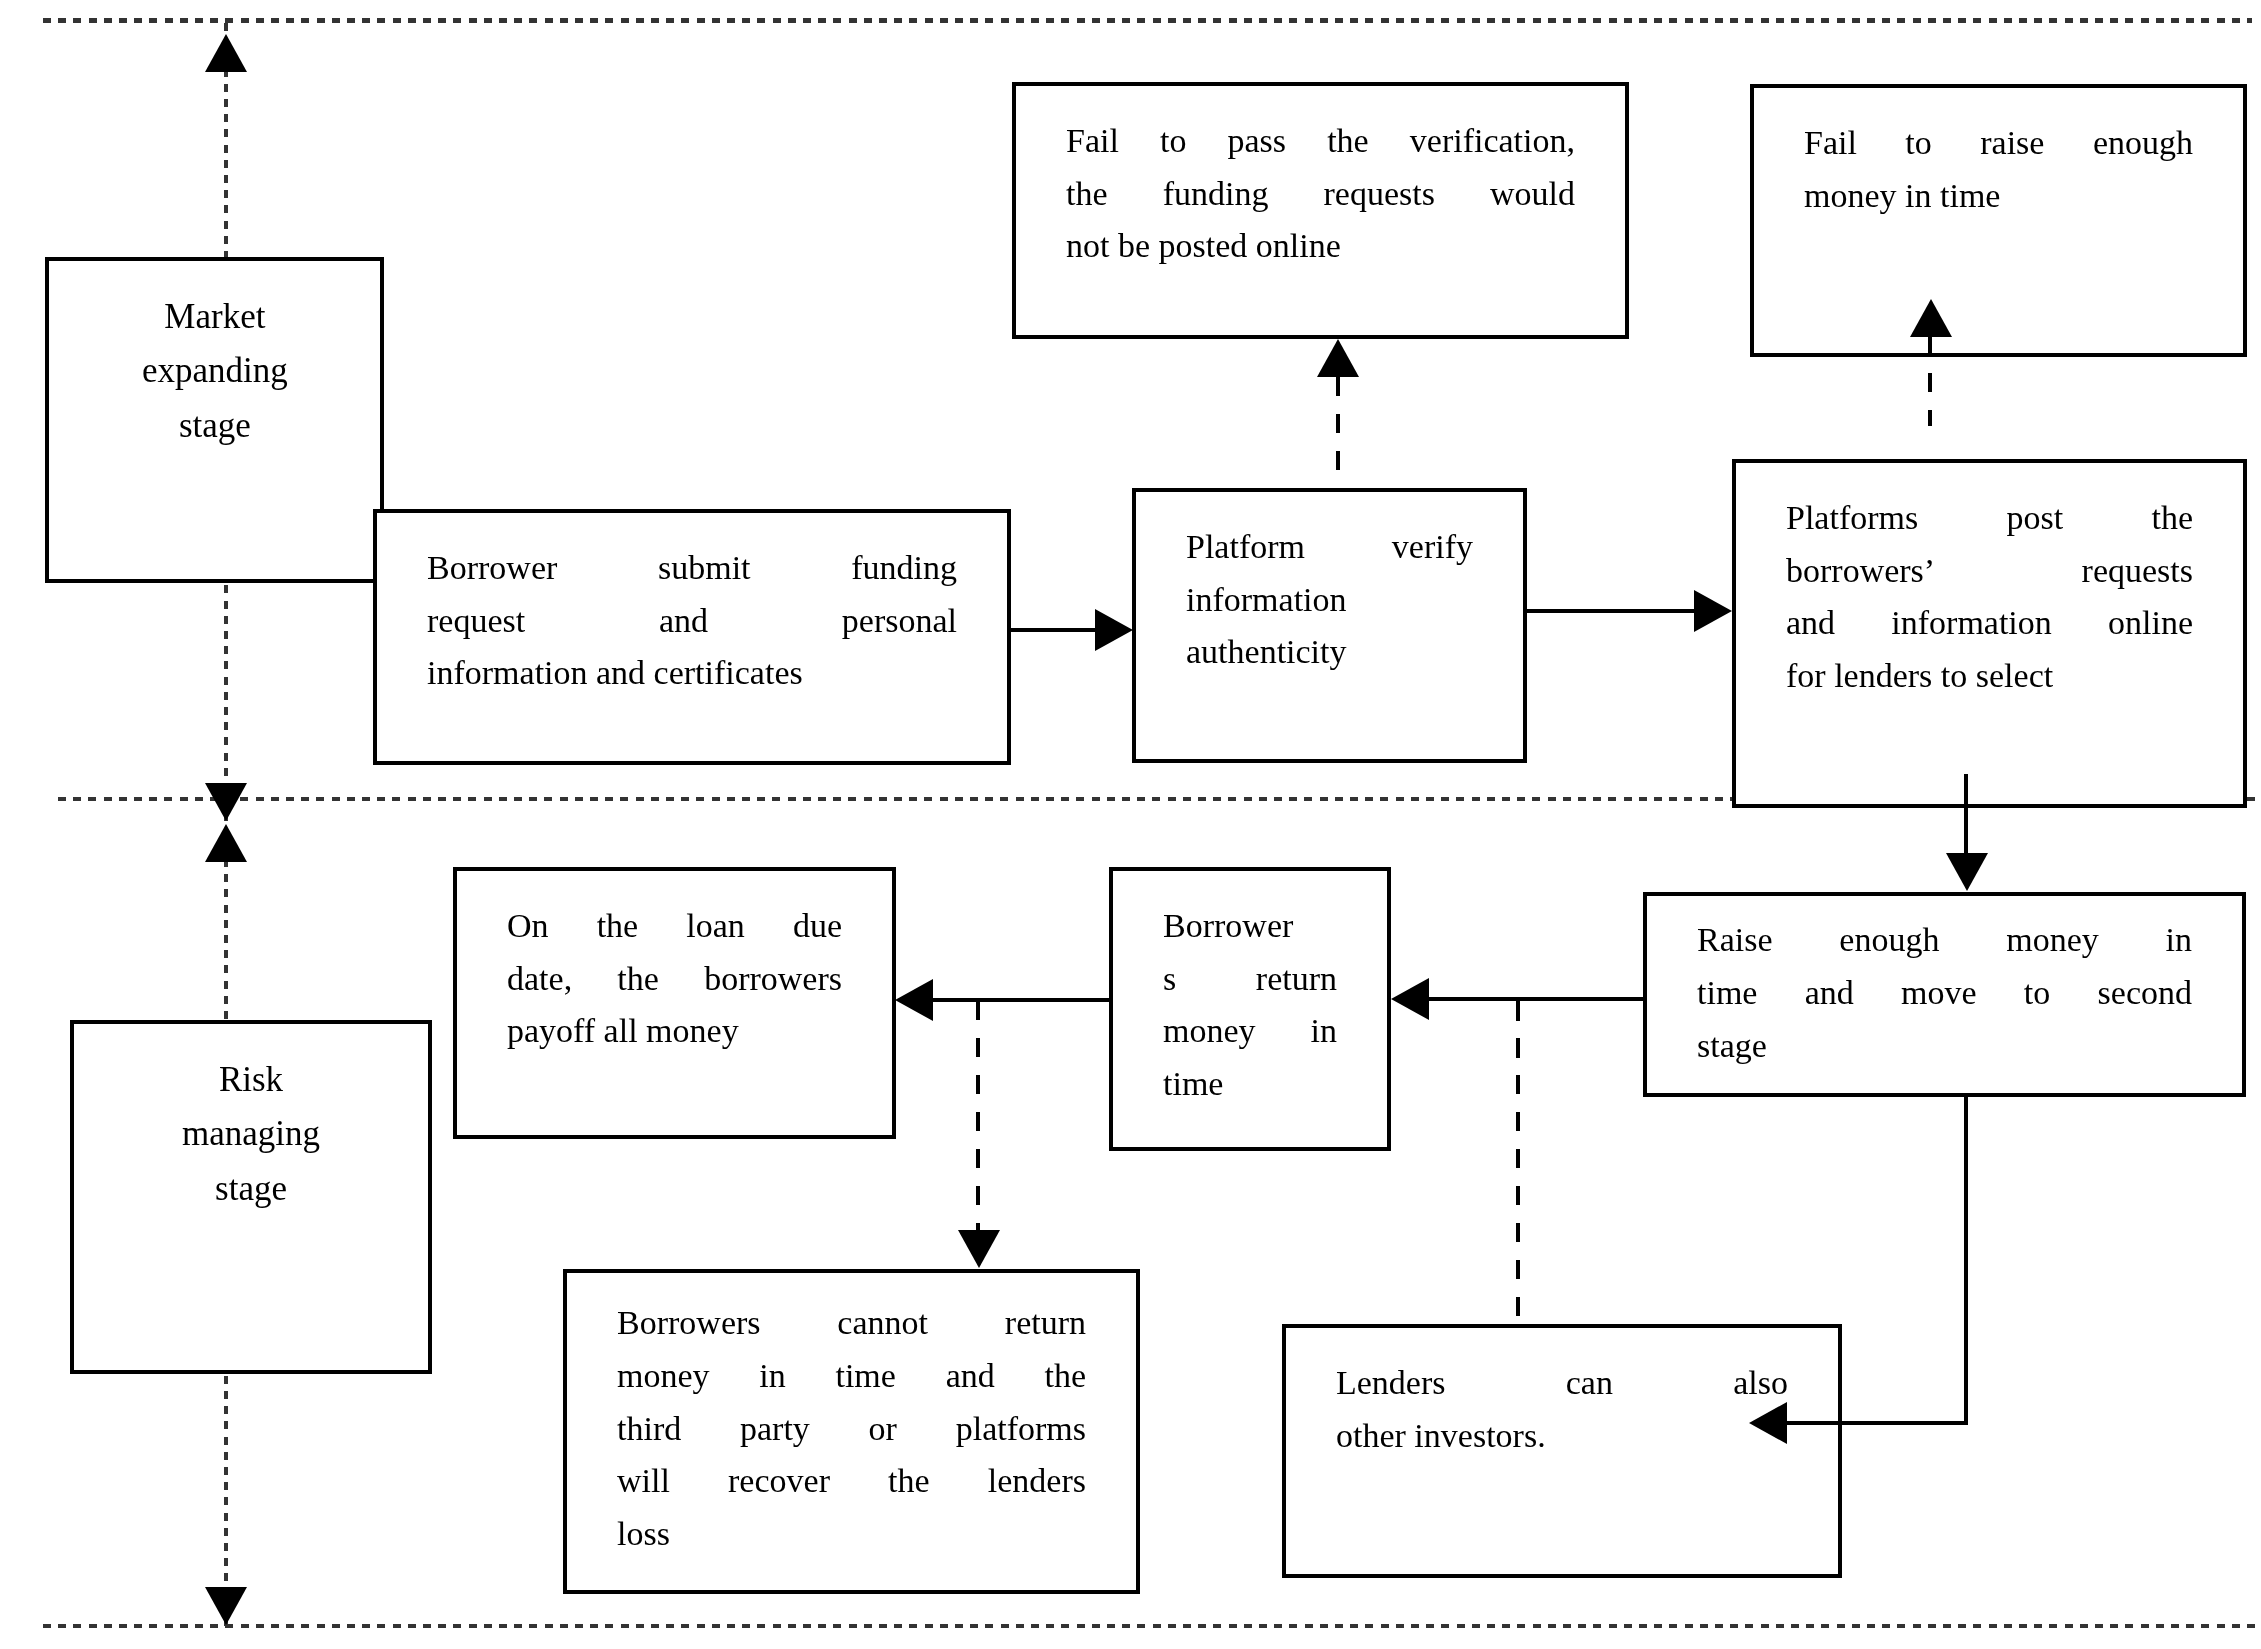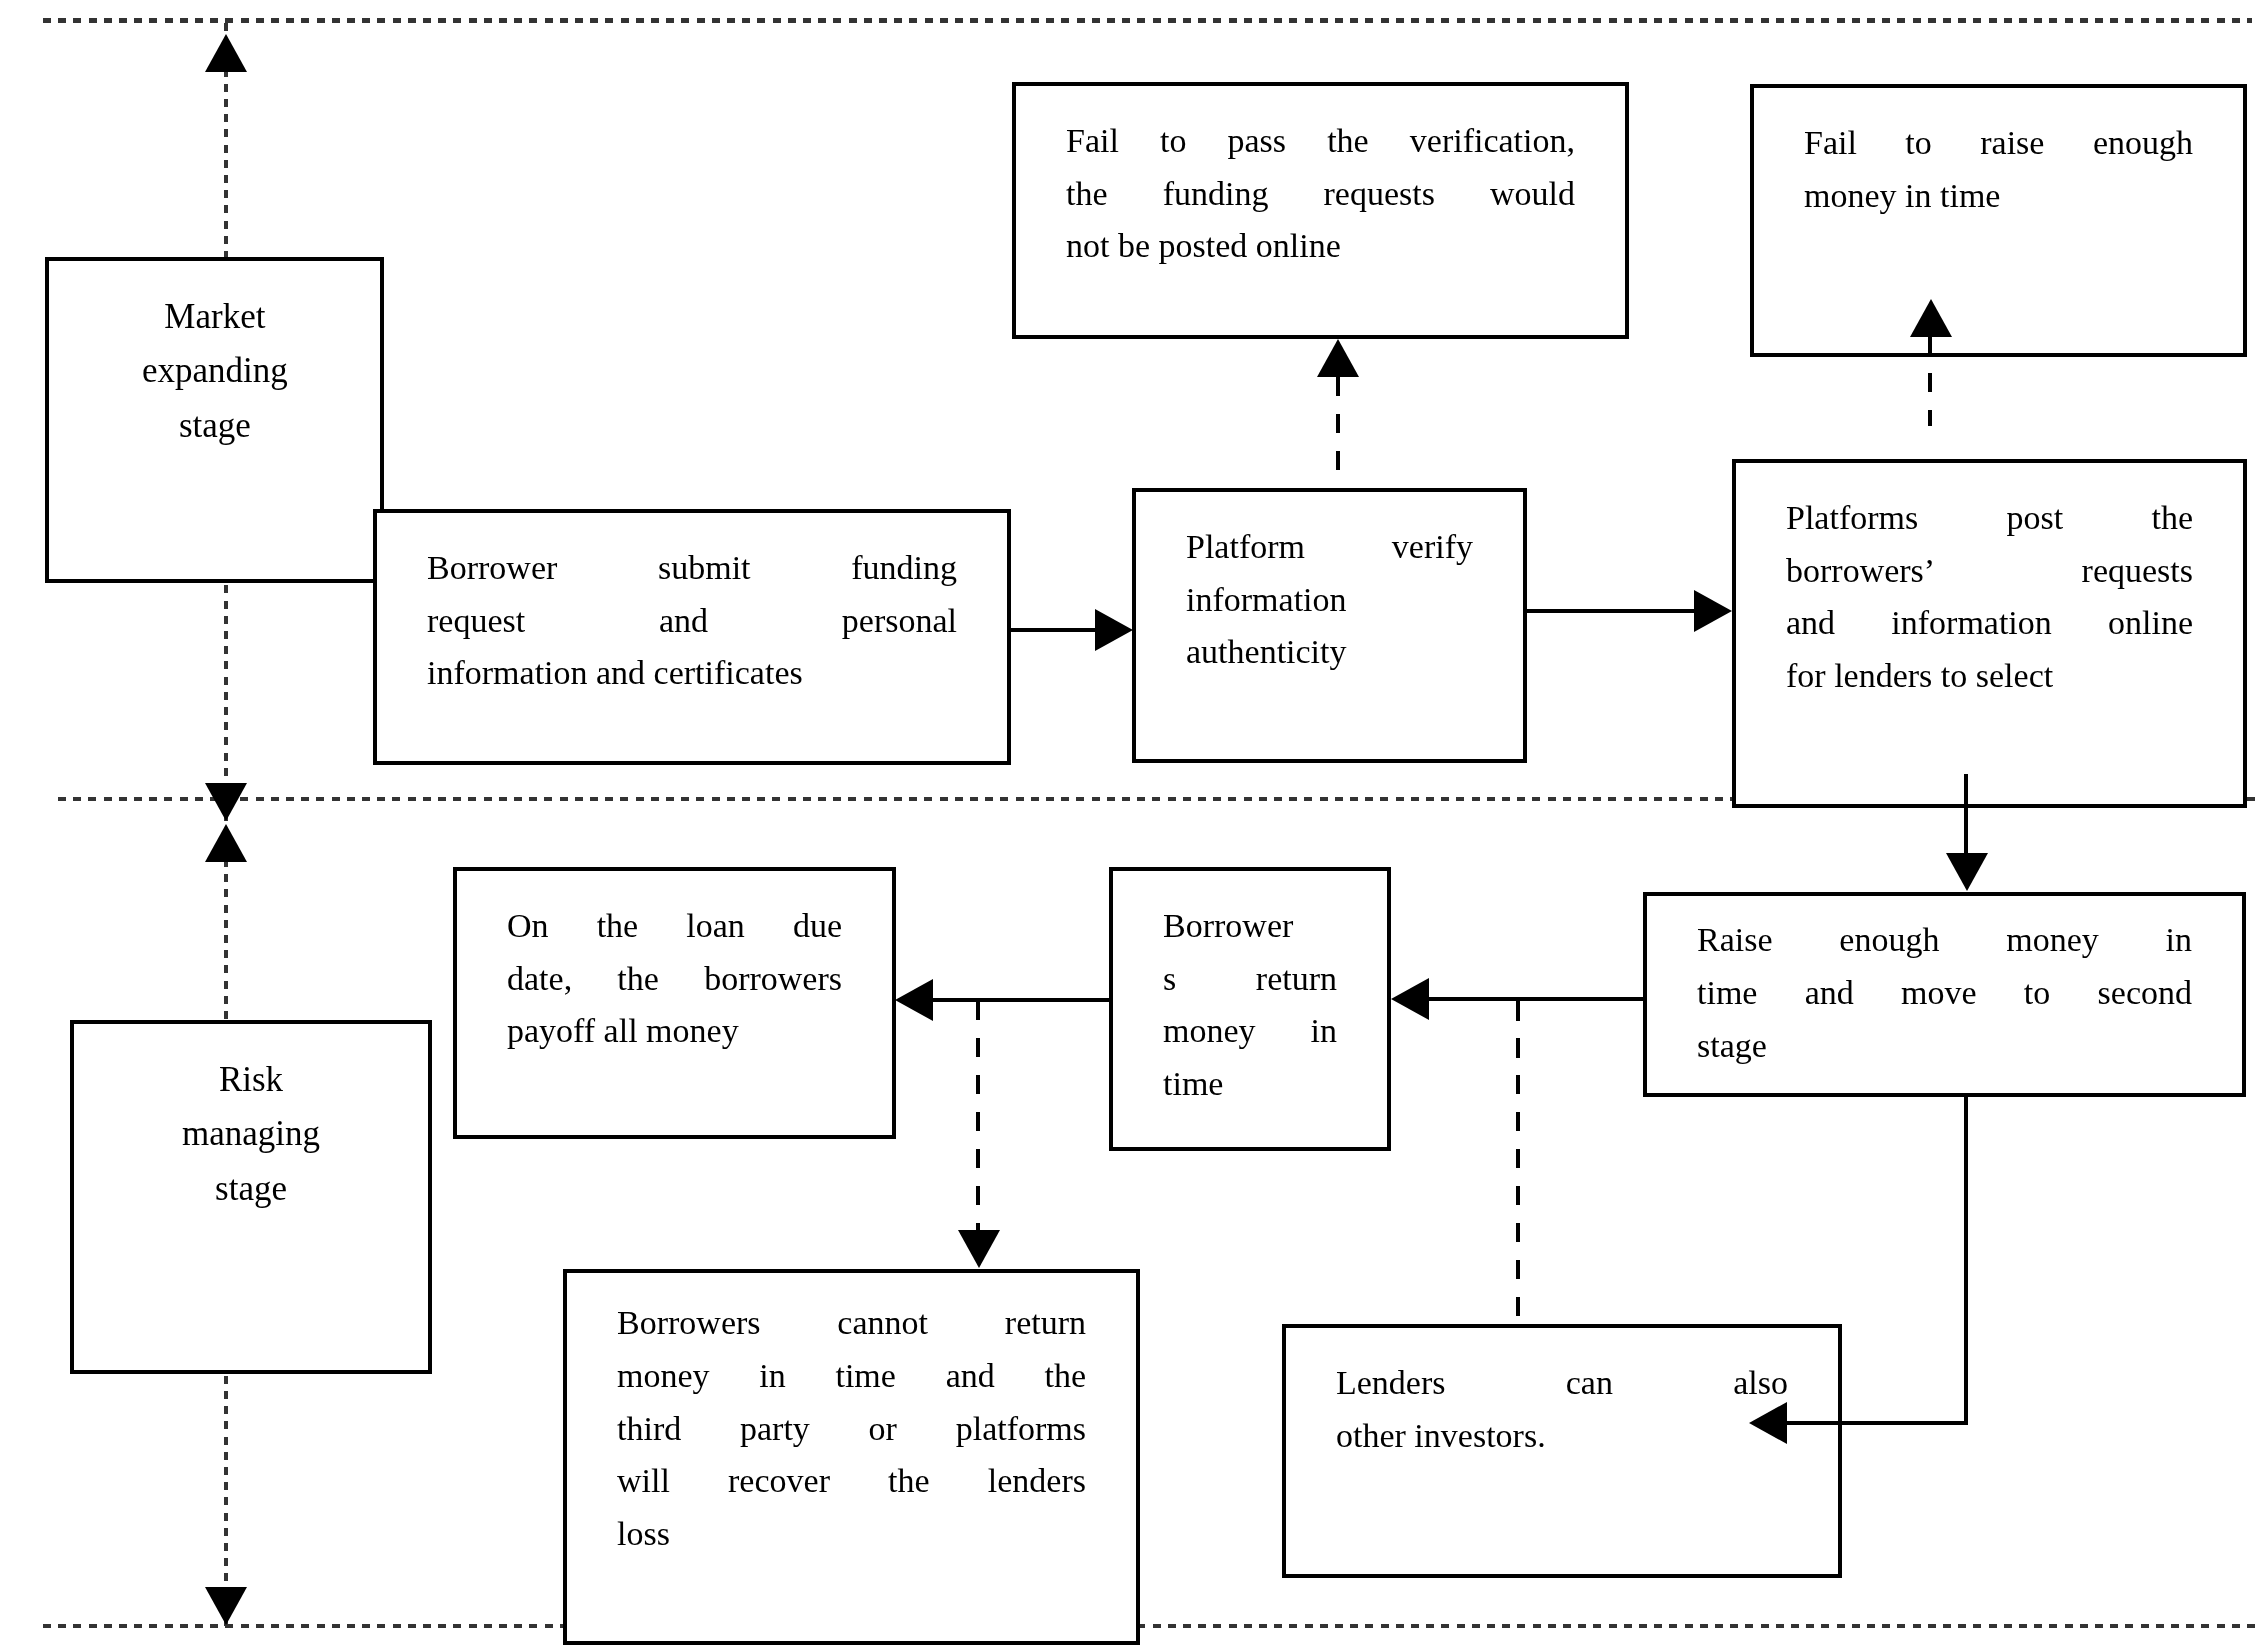--- a/index.html
+++ b/index.html
@@ -95,21 +95,21 @@
       <div class="tline">money in</div>
       <div class="tline">time</div>
     </div>
 
   <div class="box" style="left:453px;top:867px;width:443px;height:272px;">
       <div class="tline">On the loan due</div>
       <div class="tline">date, the borrowers</div>
       <div class="tline">payoff all money</div>
     </div>
 
-  <div class="box" style="left:563px;top:1269px;width:577px;height:376px;padding-top:24.4px;">
+  <div class="box" style="left:563px;top:1269px;width:577px;height:325px;padding-top:24.4px;">
       <div class="tline">Borrowers cannot return</div>
       <div class="tline">money in time and the</div>
       <div class="tline">third party or platforms</div>
       <div class="tline">will recover the lenders</div>
       <div class="tline">loss</div>
     </div>
 
   <div class="box" style="left:1282px;top:1324px;width:560px;height:254px;">
       <div class="tline">Lenders can also</div>
       <div class="tline">other investors.</div>

